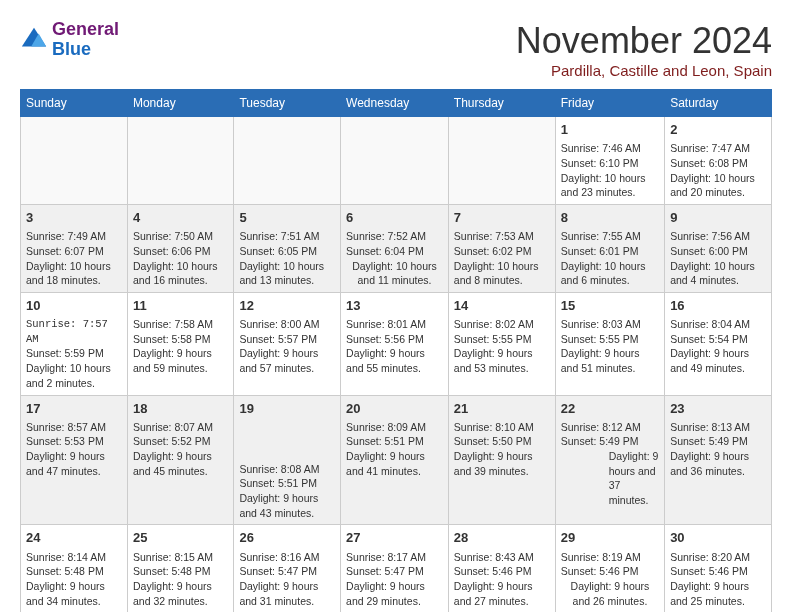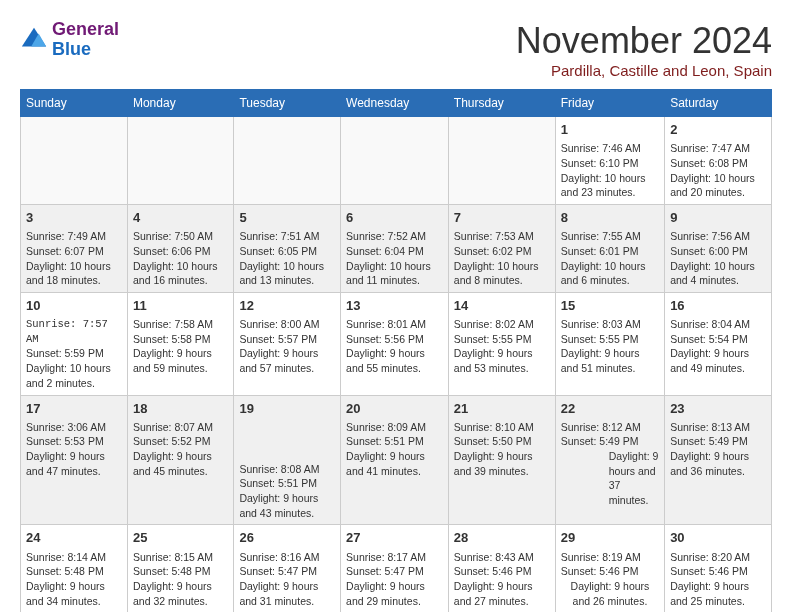--- a/index.html
+++ b/index.html
@@ -150,21 +150,21 @@
         <td>
           <span class="day-number">5</span>
           <span style="display: block;">Sunrise: 7:51 AM</span>
           <span style="display: block;">Sunset: 6:05 PM</span>
           <span style="display: block;">Daylight: 10 hours and 13 minutes.</span>
         </td>
         <td>
           <span class="day-number">6</span>
           <span style="display: block;">Sunrise: 7:52 AM</span>
           <span style="display: block;">Sunset: 6:04 PM</span>
-          <span style="display: block;">Daylight: 10 hours and 11 minutes.</span>
+          <span style="display: block; text-align: center;">Daylight: 10 hours and 11 minutes.</span>
         </td>
         <td>
           <span class="day-number">7</span>
           <span style="display: block;">Sunrise: 7:53 AM</span>
           <span style="display: block;">Sunset: 6:02 PM</span>
           <span style="display: block;">Daylight: 10 hours and 8 minutes.</span>
         </td>
         <td>
           <span class="day-number">8</span>
           <span style="display: block;">Sunrise: 7:55 AM</span>
@@ -218,21 +218,21 @@
         <td>
           <span class="day-number">16</span>
           <span style="display: block;">Sunrise: 8:04 AM</span>
           <span style="display: block;">Sunset: 5:54 PM</span>
           <span style="display: block;">Daylight: 9 hours and 49 minutes.</span>
         </td>
       </tr>
       <tr class="row-shaded">
         <td>
           <span class="day-number">17</span>
-          <span style="display: block;">Sunrise: 3:06 AM</span>
+          <span style="display: block;">Sunrise: 8:57 AM</span>
           <span style="display: block;">Sunset: 5:53 PM</span>
           <span style="display: block;">Daylight: 9 hours and 47 minutes.</span>
         </td>
         <td>
           <span class="day-number">18</span>
           <span style="display: block;">Sunrise: 8:07 AM</span>
           <span style="display: block;">Sunset: 5:52 PM</span>
           <span style="display: block;">Daylight: 9 hours and 45 minutes.</span>
         </td>
         <td>

